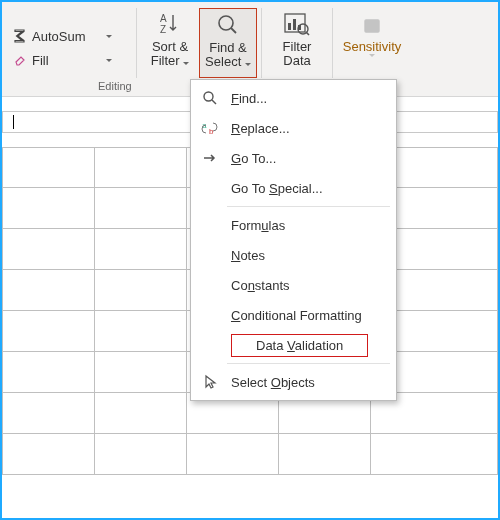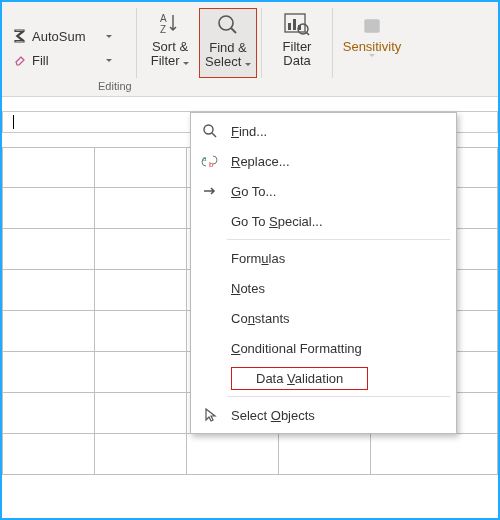--- a/index.html
+++ b/index.html
@@ -124,23 +124,23 @@
   }
   .row:first-child { border-top: 1px solid #bfbfbf; }
   .cell {
     flex: 0 0 92px;
     border-right: 1px solid #bfbfbf;
   }
   .cell:last-child { border-right: none; }
   
   .menu {
     position: absolute;
-    top: 110px;
+    top: 77px;
     left: 188px;
-    width: 267px;
+    width: 207px;
     background: #fff;
     border: 1px solid #bcbcbc;
     box-shadow: 2px 3px 6px rgba(0,0,0,0.25);
     padding: 3px 2px;
     z-index: 10;
   }
   .menu-item {
     display: flex;
     align-items: center;
     height: 30px;

